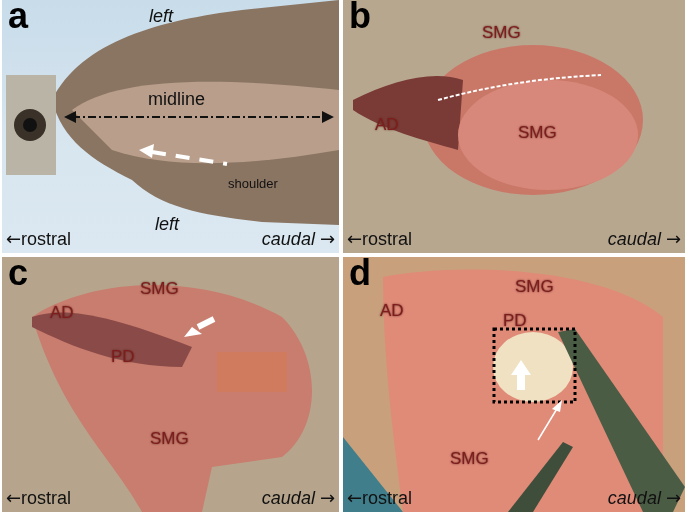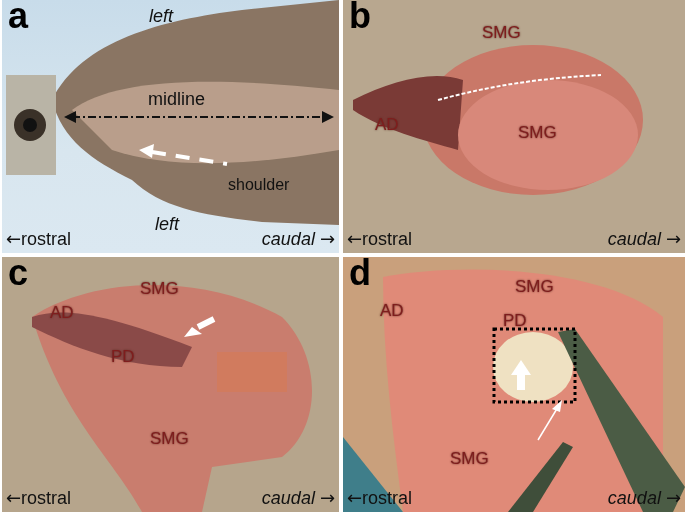--- a/index.html
+++ b/index.html
@@ -35,21 +35,21 @@
   <div class="lbl-dark" style="left:146px;top:89px;">midline</div>
   <svg class="shape" style="left:62px;top:107px;" width="270" height="20">
     <line x1="8" y1="10" x2="262" y2="10" stroke="#111" stroke-width="2" stroke-dasharray="8,3,2,3"></line>
     <polygon points="0,10 12,4 12,16" fill="#111"></polygon>
     <polygon points="270,10 258,4 258,16" fill="#111"></polygon>
   </svg>
   <svg class="shape" style="left:135px;top:140px;" width="95" height="30">
     <line x1="15" y1="12" x2="90" y2="24" stroke="#fff" stroke-width="4" stroke-dasharray="14,10"></line>
     <polygon points="2,10 17,4 15,18" fill="#fff"></polygon>
   </svg>
-  <div class="lbl-dark" style="left:226px;top:176px;font-size:16px;text-align:right;">shoulder</div>
+  <div class="lbl-dark" style="left:226px;top:176px;font-size:13px;text-align:right;">shoulder</div>
   <div class="lbl-dark italic" style="left:153px;top:214px;">left</div>
   <div class="axis">
     <span class="rostral"><span class="arrowline">←</span><span>rostral</span></span>
     <span class="caudal"><span>caudal</span> <span class="arrowline">→</span></span>
   </div>
 </div>
 
 <div id="pb" class="panel">
   <svg class="shape" width="342" height="253">
     <ellipse cx="190" cy="120" rx="110" ry="75" fill="#c97868"></ellipse>

